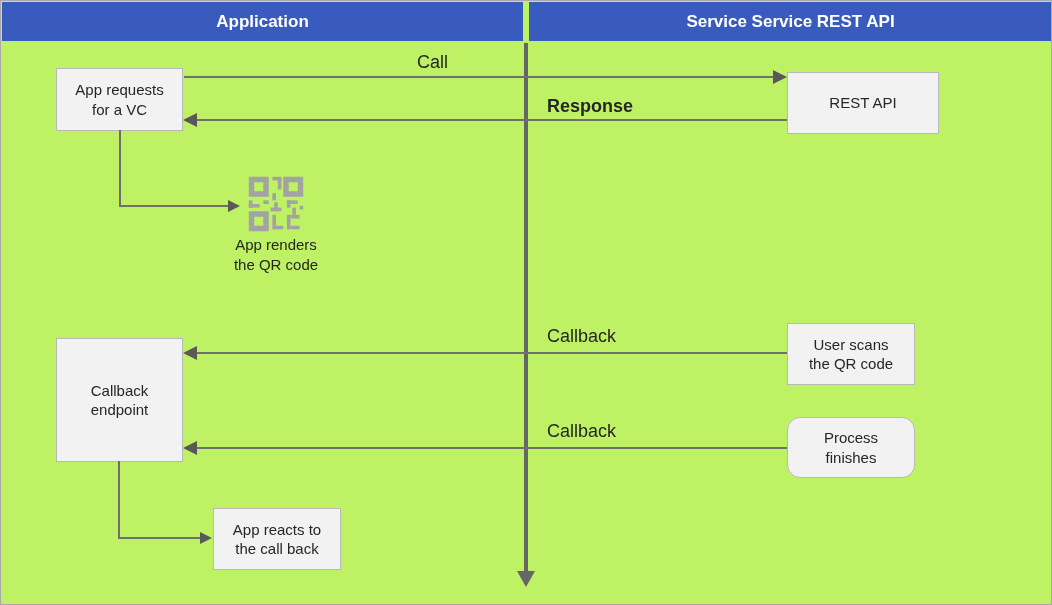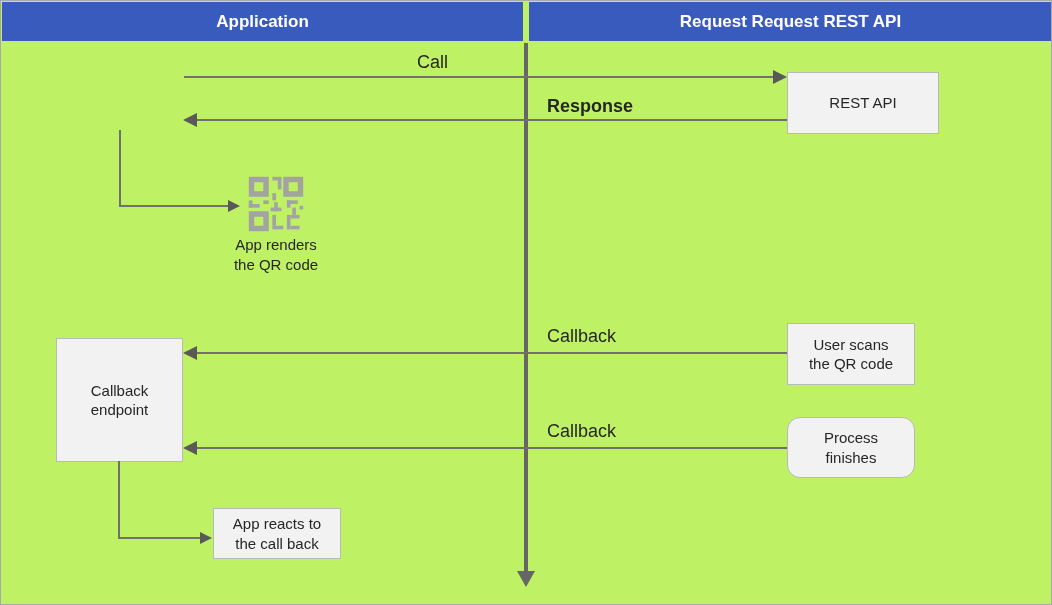--- a/index.html
+++ b/index.html
@@ -30,21 +30,21 @@
     position:absolute;background:var(--box-fill);border:1px solid var(--box-border);
     display:flex;align-items:center;justify-content:center;text-align:center;
     font-size:15px;line-height:1.3;color:var(--text);white-space:pre-line;
     box-sizing:border-box;
   }
   .n-app-requests{left:55px;top:67px;width:127px;height:63px;}
   .n-rest-api{left:786px;top:71px;width:152px;height:62px;}
   .n-callback-endpoint{left:55px;top:337px;width:127px;height:124px;}
   .n-user-scans{left:786px;top:322px;width:128px;height:62px;}
   .n-process-finishes{left:786px;top:416px;width:128px;height:61px;border-radius:13px;}
-  .n-app-reacts{left:212px;top:507px;width:128px;height:51px;}
+  .n-app-reacts{left:212px;top:507px;width:128px;height:62px;}
   .hline{position:absolute;height:2px;background:var(--line);}
   .vseg{position:absolute;width:2px;background:var(--line);}
   .tri{position:absolute;width:0;height:0;}
   .tri-right{border-top:7px solid transparent;border-bottom:7px solid transparent;border-left:14px solid var(--arrow);}
   .tri-left{border-top:7px solid transparent;border-bottom:7px solid transparent;border-right:14px solid var(--arrow);}
   .tri-right-sm{border-top:6px solid transparent;border-bottom:6px solid transparent;border-left:12px solid var(--arrow);}
   .tri-down{border-left:9px solid transparent;border-right:9px solid transparent;border-top:16px solid var(--lifeline);}
   .lifeline{position:absolute;left:523px;top:42px;width:4px;height:528px;background:var(--lifeline);}
   .lifeline-head{left:516px;top:570px;}
   .msg{position:absolute;font-size:18px;color:var(--text);white-space:nowrap;}
@@ -77,26 +77,30 @@
 </style>
 </head>
 <body>
 
 <div class="canvas">
 
   <div class="hdr hdr-left">
     <span>Application</span>
   </div>
   <div class="hdr hdr-right">
-    <span>Request Request REST API</span>
+    <span>Service Service REST API</span>
   </div>
 
   <div class="lifeline"></div>
   <div class="tri tri-down lifeline-head"></div>
 
+  <div class="node n-app-requests">
+    <span>App requests
+for a VC</span>
+  </div>
   <div class="node n-rest-api">
     <span>REST API</span>
   </div>
   <div class="node n-callback-endpoint">
     <span>Callback
 endpoint</span>
   </div>
   <div class="node n-user-scans">
     <span>User scans
 the QR code</span>

